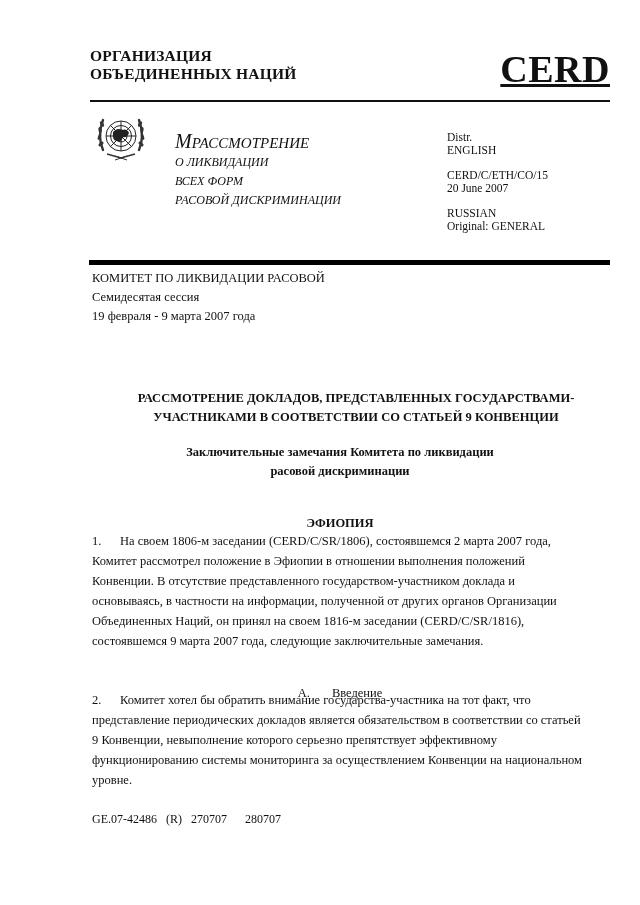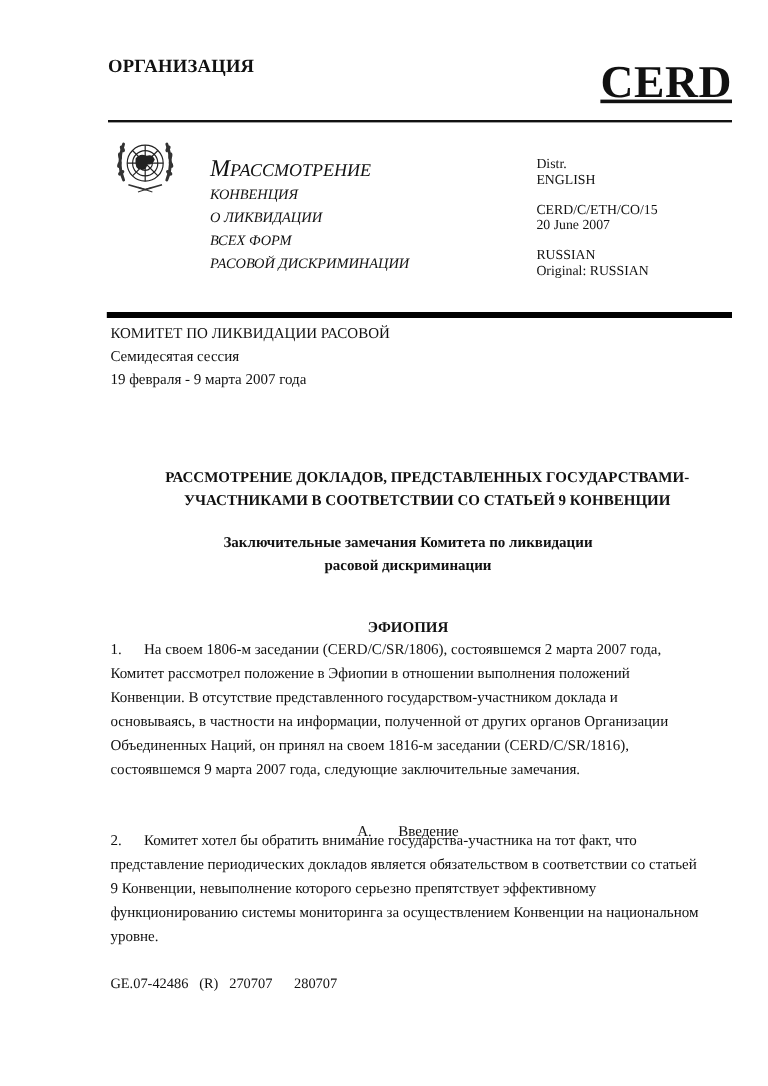--- a/index.html
+++ b/index.html
@@ -49,20 +49,21 @@
       font-size: 12.5px; line-height: 19px;
     }
     .section .letter { margin-right: 22px; }
     .footer { left: 92px; top: 812px; font-size: 12px; line-height: 14px; white-space: pre; }
   </style>
 </head>
 <body>
 
 <div class="abs org">
   <div>ОРГАНИЗАЦИЯ</div>
+  <div>ОБЪЕДИНЕННЫХ НАЦИЙ</div>
 </div>
 
 <div class="abs cerd">CERD</div>
 
 <div class="abs rule-thin"></div>
 
 <div class="abs emblem">
   <svg width="56" height="56" viewBox="0 0 56 56">
     <g fill="none" stroke="#222" stroke-width="1">
       <circle cx="28" cy="26" r="15"></circle>
@@ -89,35 +90,34 @@
       <ellipse cx="47" cy="14" rx="3" ry="1.6" transform="rotate(120 47 14)"></ellipse>
     </g>
     <path d="M14 44 L28 48 L42 44" fill="none" stroke="#333" stroke-width="1.4"></path>
     <line x1="22" y1="50" x2="34" y2="46" stroke="#333" stroke-width="1"></line>
     <line x1="22" y1="46" x2="34" y2="50" stroke="#333" stroke-width="1"></line>
   </svg>
 </div>
 
 <div class="abs conv">
   <div class="first"><span class="cap">М</span><span>РАССМОТРЕНИЕ</span></div>
-  <div>КОНВЕНЦИЯ</div>
   <div>О ЛИКВИДАЦИИ</div>
   <div>ВСЕХ ФОРМ</div>
   <div>РАСОВОЙ ДИСКРИМИНАЦИИ</div>
 </div>
 
 <div class="abs meta">
   <div>Distr.</div>
   <div>ENGLISH</div>
   <div class="gap"></div>
   <div>CERD/C/ETH/CO/15</div>
   <div>20 June 2007</div>
   <div class="gap"></div>
   <div>RUSSIAN</div>
-  <div>Original:  RUSSIAN</div>
+  <div>Original:  GENERAL</div>
 </div>
 
 <div class="abs rule-thick"></div>
 
 <div class="abs committee">
   <div>КОМИТЕТ ПО ЛИКВИДАЦИИ РАСОВОЙ</div>
   <div>Семидесятая сессия</div>
   <div>19 февраля - 9 марта 2007 года</div>
 </div>
 

